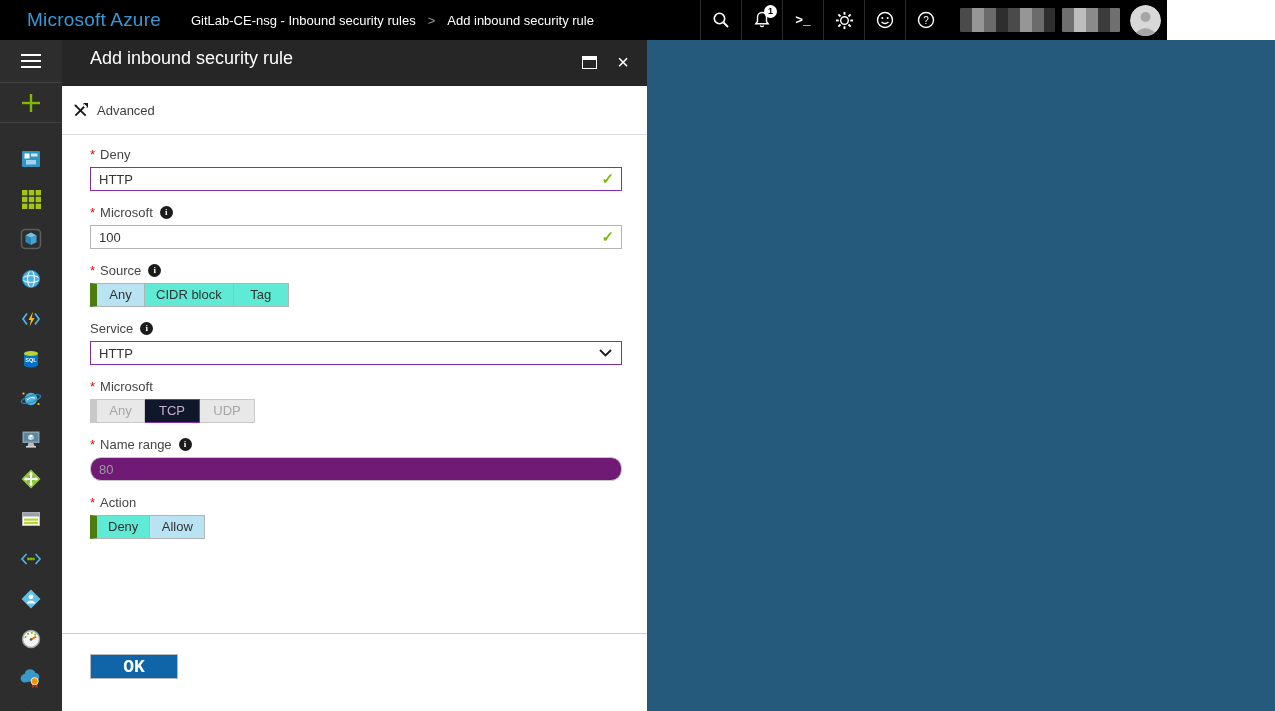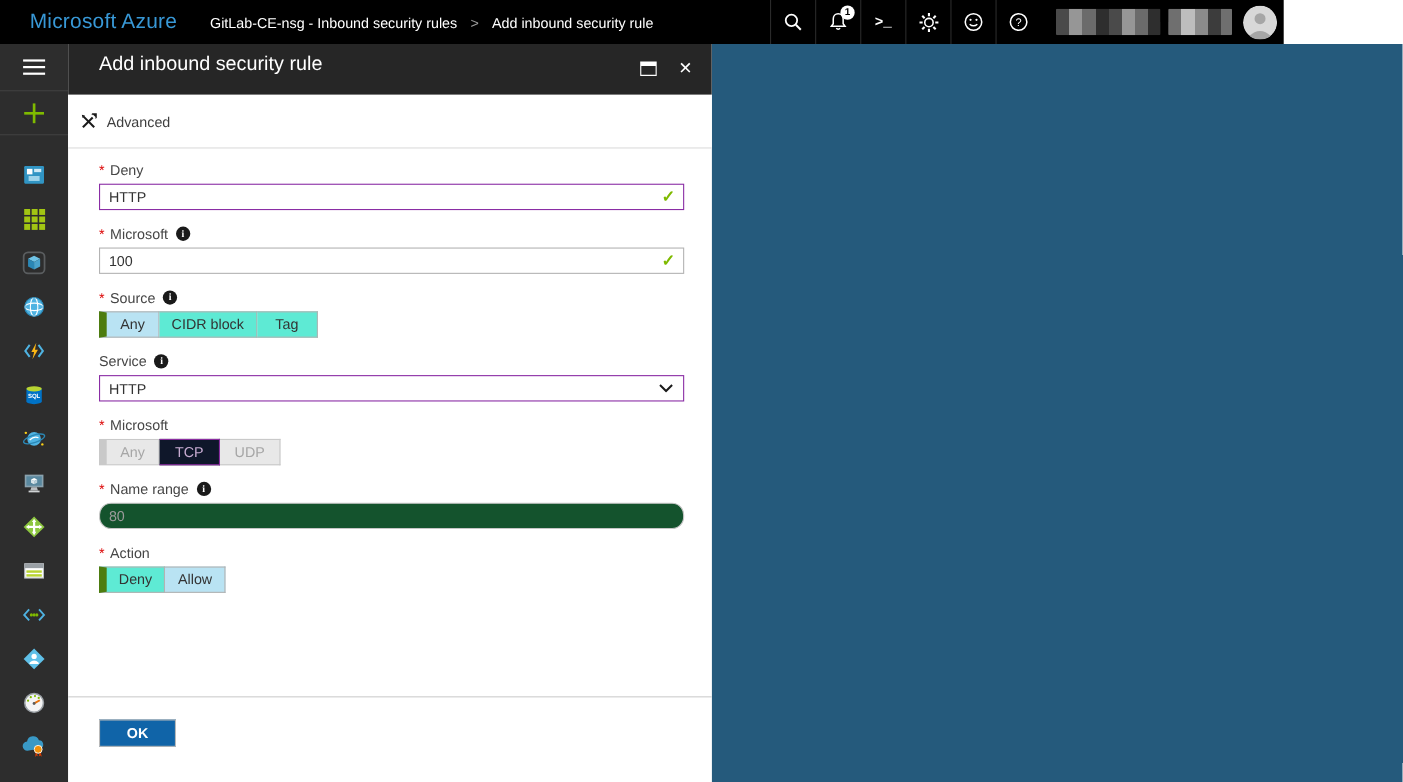--- a/index.html
+++ b/index.html
@@ -52,32 +52,32 @@
   .adv-btn { display:flex; align-items:center; gap:9px; font-size:13px; color:#3e3e3e; cursor:pointer; }
 
   .form { padding:12px 25px 0 28px; }
   .field { margin-bottom:14px; }
   .f-label { font-size:13px; color:#464646; margin-bottom:5px; display:flex; align-items:center; }
   .req { color:#dd0b0b; margin-right:5px; font-size:13px; }
   .info-icon { display:inline-block; width:13px; height:13px; border-radius:50%; background:#1a1a1a; color:#fff; font-size:9px; font-weight:bold; line-height:13px; text-align:center; margin-left:7px; font-family:"Liberation Serif", serif; }
   .input-wrap { position:relative; width:532px; }
   .text-input { width:532px; height:24px; border:1px solid #b3b3b3; font-size:13px; color:#333; padding:0 26px 0 8px; outline:none; font-family:"Liberation Sans", sans-serif; background:#fff; }
   .text-input.valid-purple { border-color:#8a2da5; }
-  .text-input:disabled { background:#14532d; border-color:#c6c6c6; color:#9b9b9b;border-radius:11px; }
+  .text-input:disabled { background:#701a75; border-color:#c6c6c6; color:#9b9b9b;border-radius:11px; }
   .check { position:absolute; right:8px; top:3px; color:#7fba00; font-size:15px; font-weight:bold; }
   .select-box { width:532px; height:24px; border:1px solid #8a2da5; display:flex; align-items:center; justify-content:space-between; padding:0 9px 0 8px; font-size:13px; color:#333; cursor:pointer; background:#fff; }
   .toggle-group { display:flex; }
   .toggle { min-width:55px; padding:0 11px; height:24px; line-height:22px; text-align:center; font-size:13px; background:#5eead4; border:1px solid #b3b3b3; border-left:none; color:#333; cursor:pointer; }
   .toggle:first-child { border-left:7px solid #4d7c0f; }
   .toggle.sel-blue { background:#b9e3f3; }
   .toggle.dis { background:#e8e8e8; color:#a6a6a6; border-color:#c9c9c9; cursor:default; }
   .toggle.sel-purple { background:#0f172a; color:#c7abd1; border-color:#8b2da0; }
 
   .divider { position:absolute; left:0; top:593px; width:585px; border-top:1px solid #cccccc; }
-  .ok-btn { position:absolute; left:28px; top:614px; width:70px; height:25px; background:#1064a8; color:#fff; font-size:13px; font-weight:bold; border:1px solid #b9b9b9; cursor:pointer; font-family:Liberation Sans, sans-serif; }
+  .ok-btn { position:absolute; left:28px; top:614px; width:88px; height:25px; background:#1064a8; color:#fff; font-size:18px; font-weight:bold; border:1px solid #b9b9b9; cursor:pointer; font-family:Liberation Mono, monospace; }
 
   svg { display:block; }
 </style>
 </head>
 <body>
 
 <div class="topbar">
   <div class="brand">Microsoft Azure</div>
   <div class="crumb">
     <span>GitLab-CE-nsg - Inbound security rules</span>

